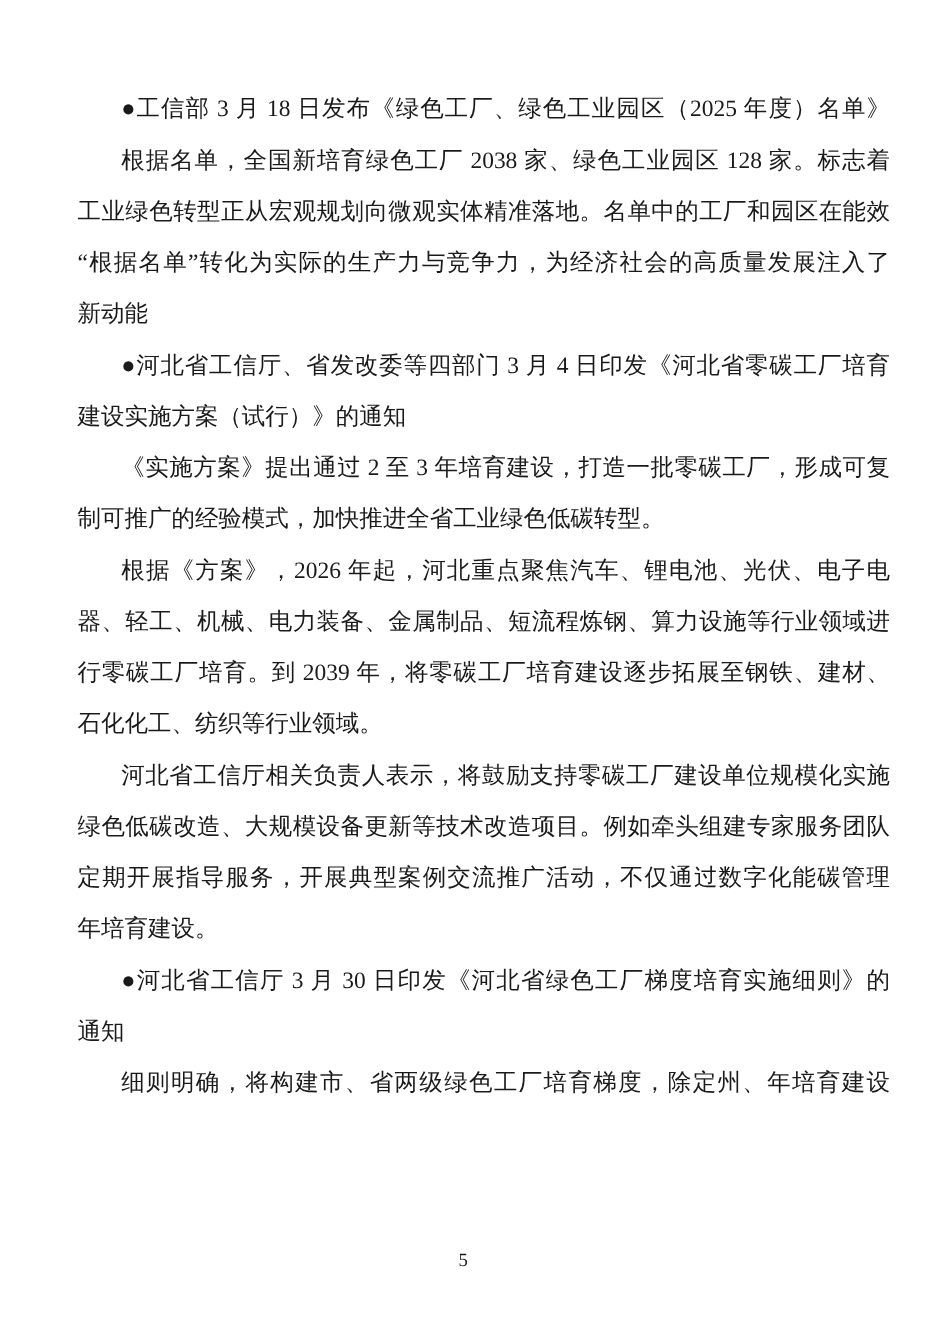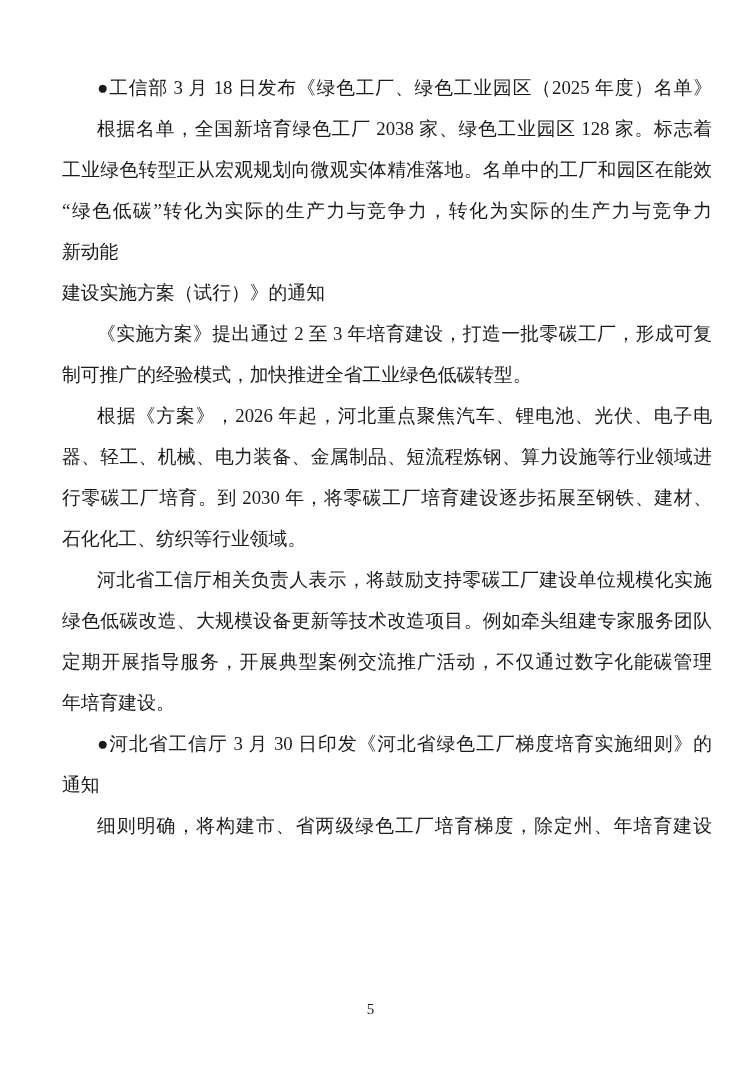--- a/index.html
+++ b/index.html
@@ -57,28 +57,29 @@
   }
 </style>
 </head>
 <body>
 
 <div class="page" style="color: rgb(26, 26, 26); background: rgb(255, 255, 255);">
   <div class="doc-body">
       <div class="line indent fill">●工信部 3 月 18 日发布《绿色工厂、绿色工业园区（2025 年度）名单》</div>
       <div class="line indent fill">根据名单，全国新培育绿色工厂 2038 家、绿色工业园区 128 家。标志着</div>
       <div class="line fill">工业绿色转型正从宏观规划向微观实体精准落地。名单中的工厂和园区在能效</div>
-      <div class="line fill">“绿色低碳”转化为实际的生产力与竞争力，转化为实际的生产力与竞争力</div>
+      <div class="line fill">“根据名单”转化为实际的生产力与竞争力，为经济社会的高质量发展注入了</div>
       <div class="line">新动能</div>
+      <div class="line indent fill">●河北省工信厅、省发改委等四部门 3 月 4 日印发《河北省零碳工厂培育</div>
       <div class="line">建设实施方案（试行）》的通知</div>
       <div class="line indent fill">《实施方案》提出通过 2 至 3 年培育建设，打造一批零碳工厂，形成可复</div>
       <div class="line">制可推广的经验模式，加快推进全省工业绿色低碳转型。</div>
       <div class="line indent fill">根据《方案》，2026 年起，河北重点聚焦汽车、锂电池、光伏、电子电</div>
       <div class="line fill">器、轻工、机械、电力装备、金属制品、短流程炼钢、算力设施等行业领域进</div>
-      <div class="line fill">行零碳工厂培育。到 2030 年，将零碳工厂培育建设逐步拓展至钢铁、建材、</div>
+      <div class="line fill">行零碳工厂培育。到 2039 年，将零碳工厂培育建设逐步拓展至钢铁、建材、</div>
       <div class="line">石化化工、纺织等行业领域。</div>
       <div class="line indent fill">河北省工信厅相关负责人表示，将鼓励支持零碳工厂建设单位规模化实施</div>
       <div class="line fill">绿色低碳改造、大规模设备更新等技术改造项目。例如牵头组建专家服务团队</div>
       <div class="line fill">定期开展指导服务，开展典型案例交流推广活动，不仅通过数字化能碳管理</div>
       <div class="line">年培育建设。</div>
       <div class="line indent fill">●河北省工信厅 3 月 30 日印发《河北省绿色工厂梯度培育实施细则》的</div>
       <div class="line">通知</div>
       <div class="line indent fill">细则明确，将构建市、省两级绿色工厂培育梯度，除定州、年培育建设</div>
     </div>
   <div class="footer">

